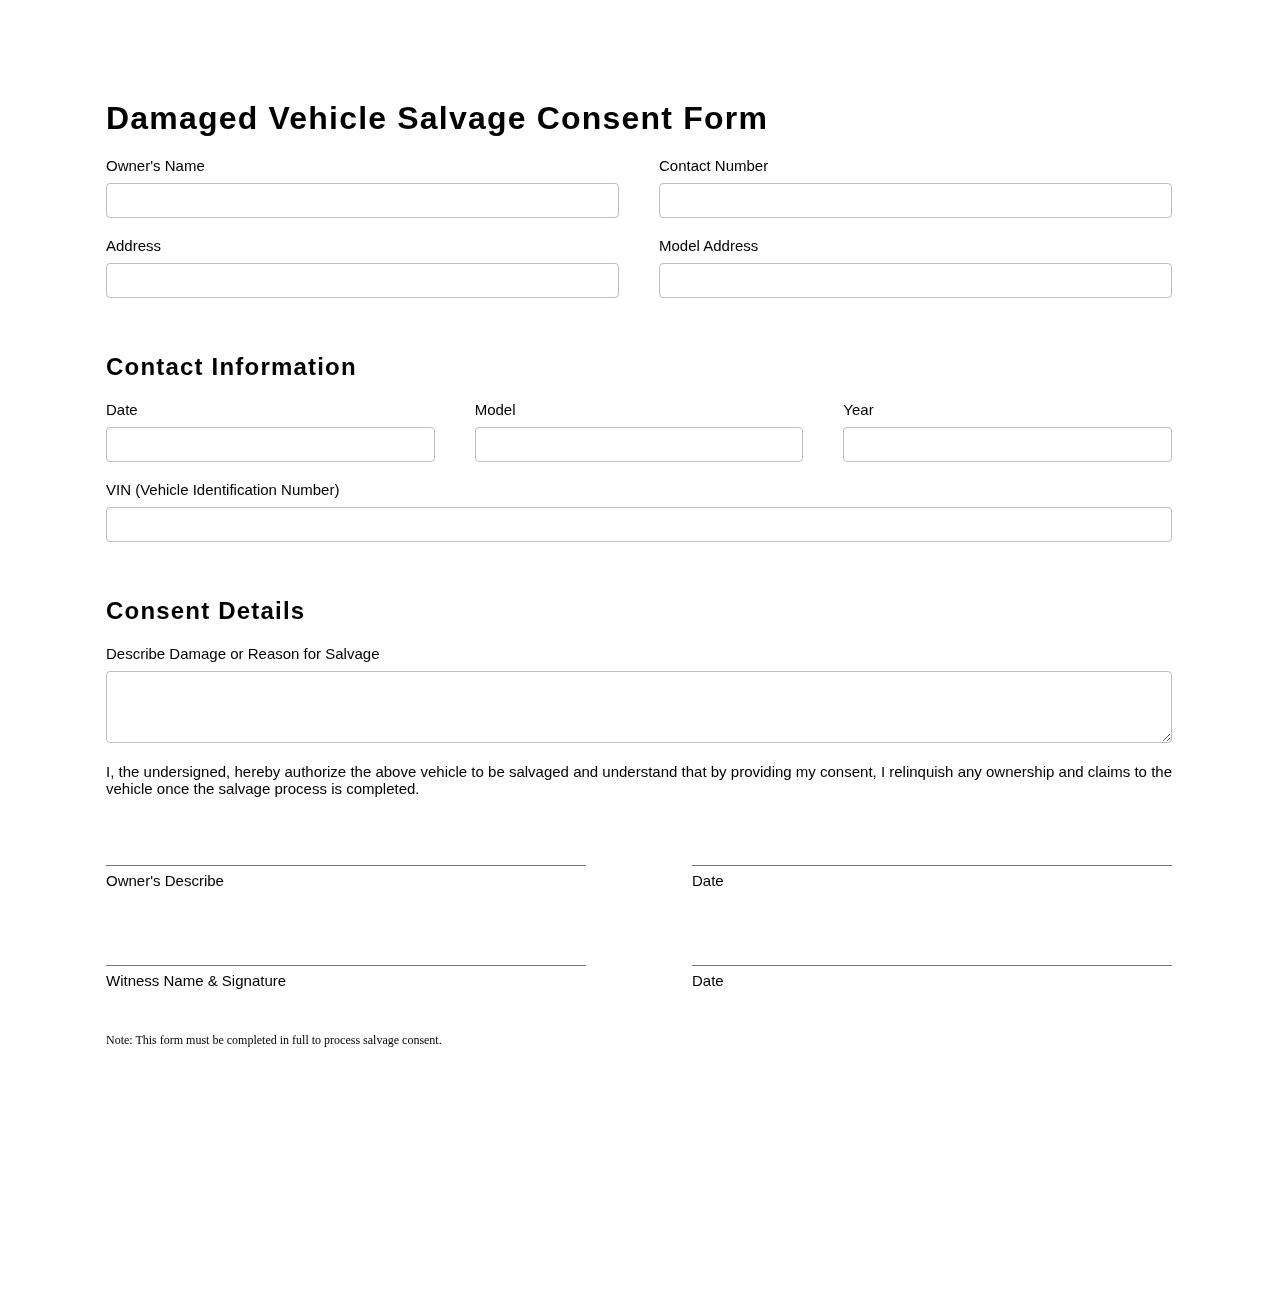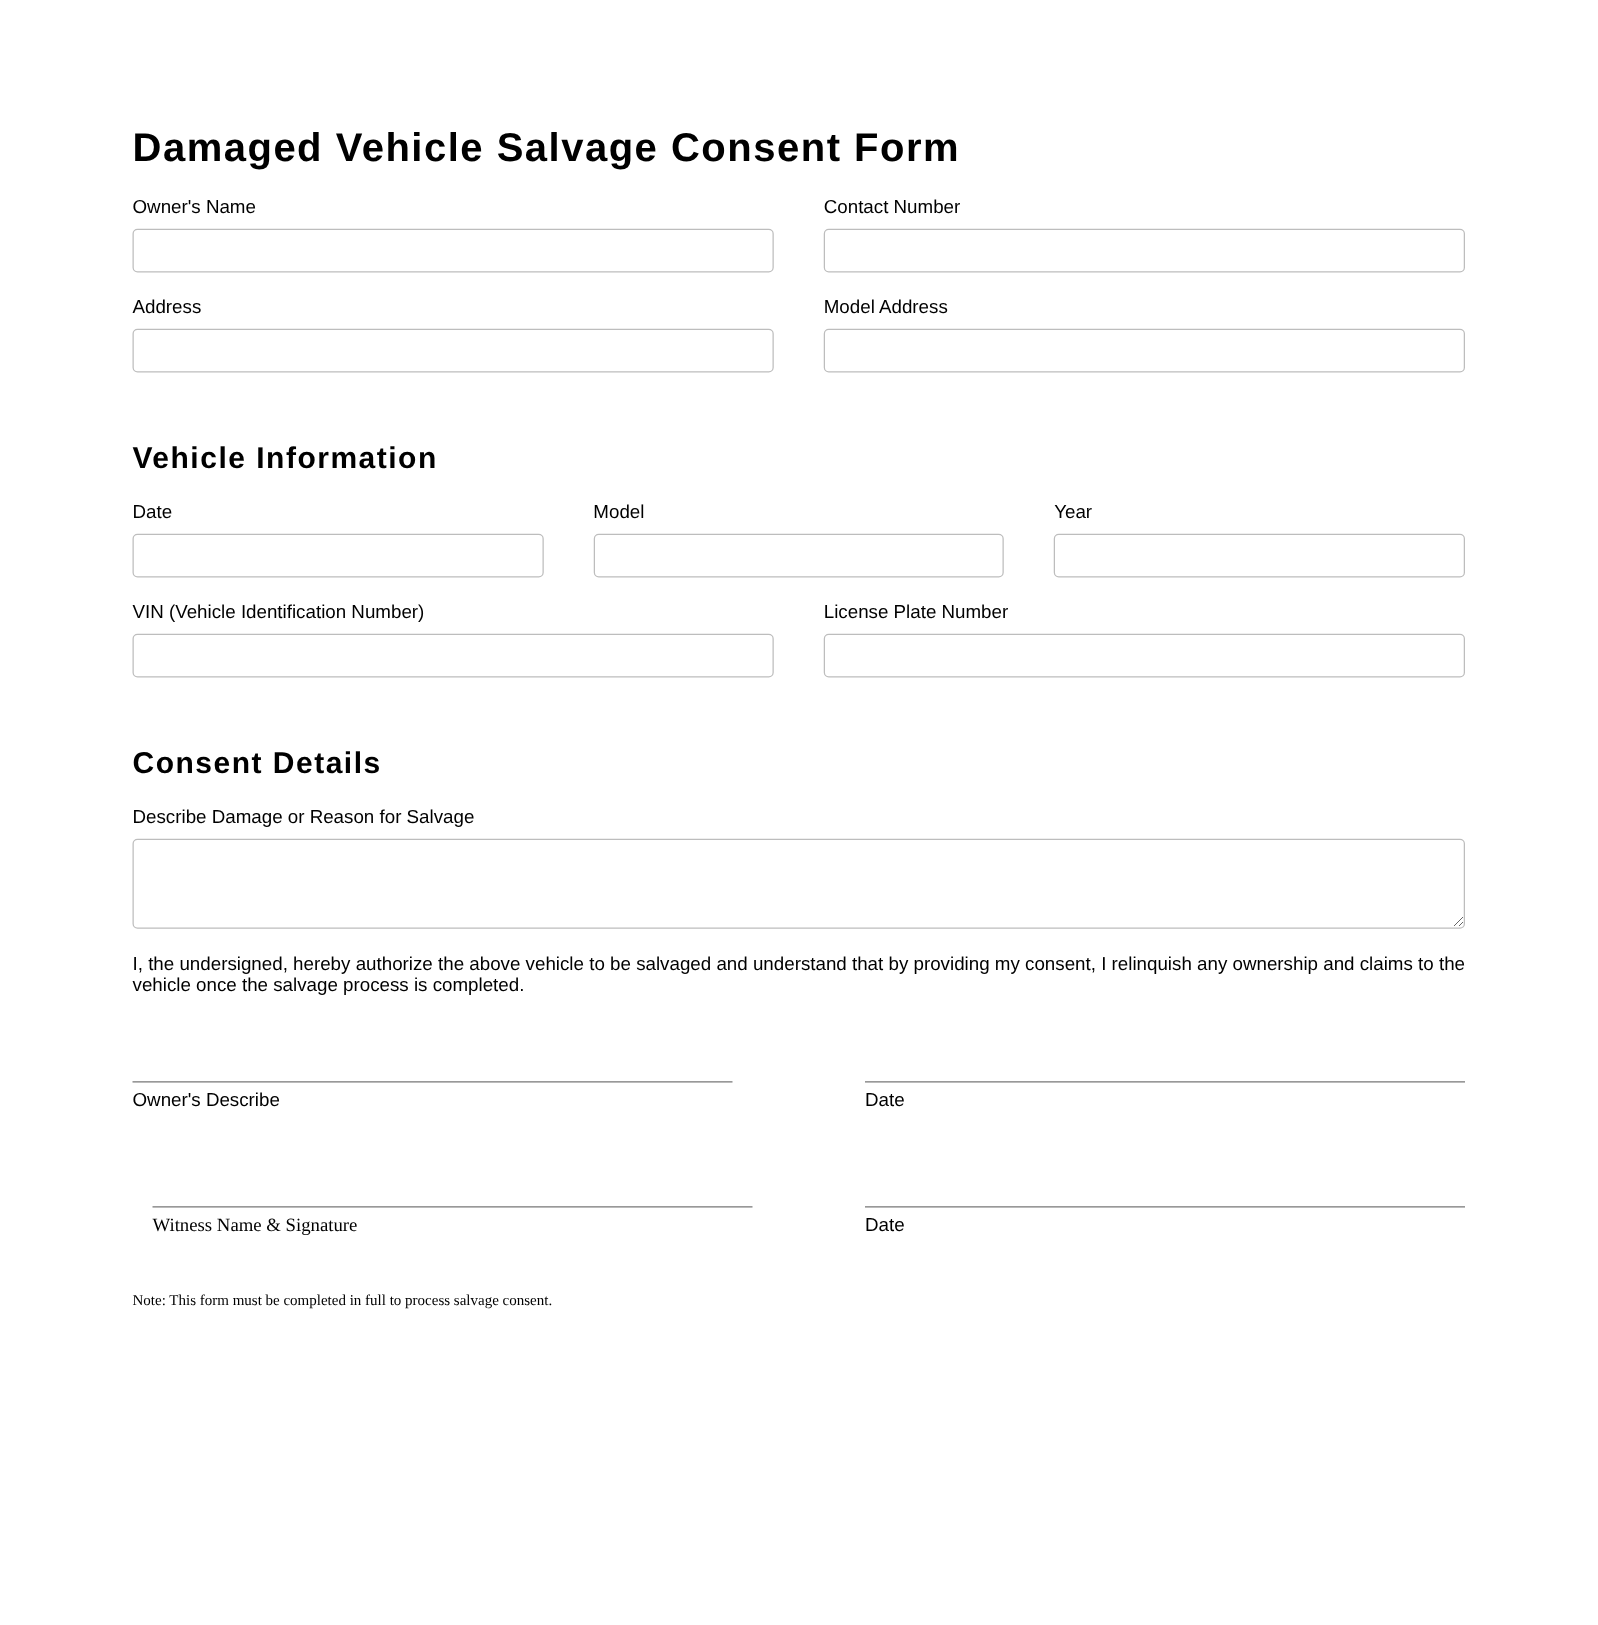--- a/index.html
+++ b/index.html
@@ -73,44 +73,40 @@
     <div class="field">
       <label>Address</label>
       <input type="text" value="" style="">
     </div>
     <div class="field">
       <label>Model Address</label>
       <input type="email" value="" style="">
     </div>
   </div>
 
-  <h2 style="top:352px;">Vehicle Information</h2>
+  <h2 style="top:352px;">Contact Information</h2>
 
   <div class="row" style="top:401px;">
     <div class="field">
       <label>Date</label>
       <input type="text" value="" style="">
     </div>
     <div class="field">
       <label>Model</label>
       <input type="text" value="" style="">
     </div>
     <div class="field">
       <label>Year</label>
       <input type="text" value="" style="">
     </div>
   </div>
 
   <div class="row" style="top:481px;">
     <div class="field">
       <label>VIN (Vehicle Identification Number)</label>
-      <input type="text" value="" style="">
-    </div>
-    <div class="field">
-      <label>License Plate Number</label>
       <input type="text" value="" style="">
     </div>
   </div>
 
   <h2 style="top:596px;">Consent Details</h2>
 
   <div class="row" style="top:645px;">
     <div class="field">
       <label>Describe Damage or Reason for Salvage</label>
       <textarea style=""></textarea>
@@ -120,21 +116,21 @@
   <p class="consent-text">I, the undersigned, hereby authorize the above vehicle to be salvaged and understand that by providing my consent, I relinquish any ownership and claims to the vehicle once the salvage process is completed.</p>
 
   <div class="sig" style="left:0; top:865px;">
     <div class="line"></div>
     <span class="sig-label">Owner's Describe</span>
   </div>
   <div class="sig" style="left:586px; top:865px;">
     <div class="line"></div>
     <span class="sig-label">Date</span>
   </div>
-  <div class="sig" style="left:16px; top:965px;font-family:Liberation Serif, serif;">
+  <div class="sig" style="left:0; top:965px;">
     <div class="line"></div>
     <span class="sig-label">Witness Name &amp; Signature</span>
   </div>
   <div class="sig" style="left:586px; top:965px;">
     <div class="line"></div>
     <span class="sig-label">Date</span>
   </div>
 
   <p class="note">Note: This form must be completed in full to process salvage consent.</p>
 

